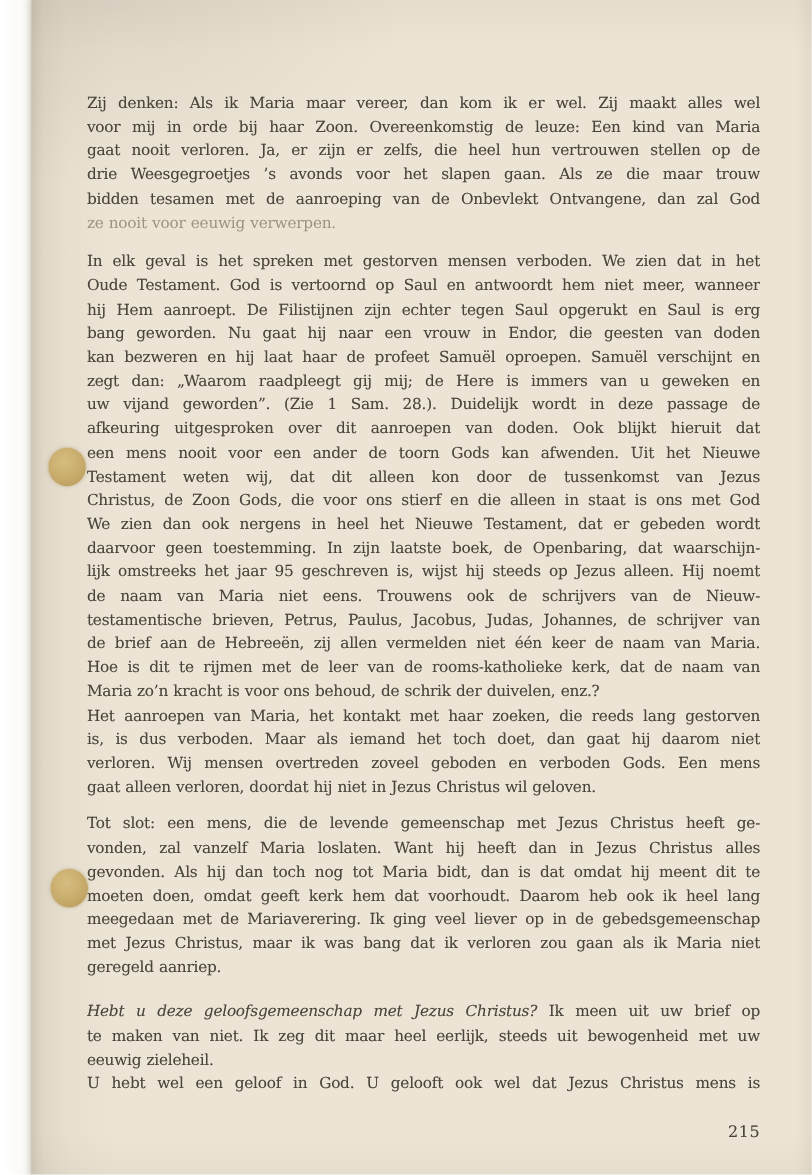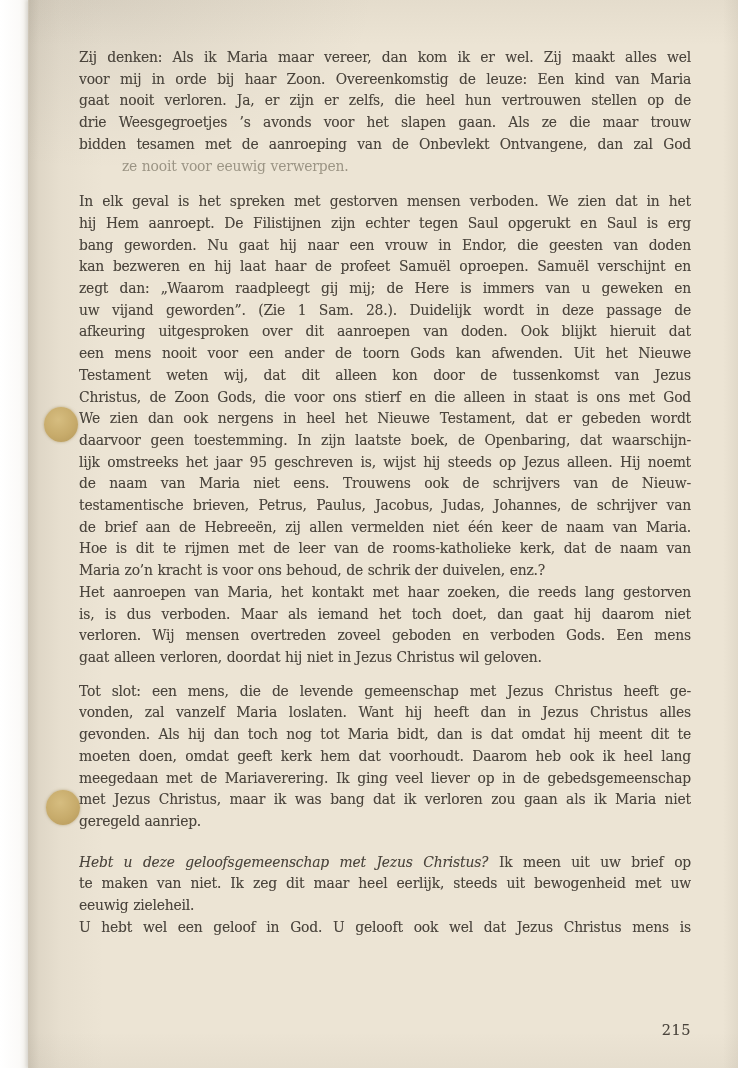--- a/index.html
+++ b/index.html
@@ -28,36 +28,36 @@
   }
   .hole{
     position:absolute;width:34px;height:35px;border-radius:50%;
     background:radial-gradient(circle at 42% 36%, #d6bd80 0%, #c7ab6b 55%, #b49759 100%);
     box-shadow:0 0 3px rgba(150,125,70,0.55);
   }
   .hole1{left:15px;top:407px;}
   .hole2{left:17px;top:790px;}
   .text{
     position:absolute;left:50px;top:0;width:612px;
-    padding-top:47px;
+    padding-top:84px;
     color:#4a443c;
     font-size:13.9px;
     line-height:21.7px;
     letter-spacing:-0.2px;
     word-spacing:0.5px;
     text-shadow:0 0 0.6px rgba(74,68,60,0.35);
   }
   .line{
     text-align:justify;
     text-align-last:justify;
     overflow:hidden;
     white-space:normal;
   }
   .line.end{text-align-last:left;}
-  .line.faded{color:#9b9484;text-shadow:none;margin-left:43px;}
+  .line.faded{color:#9b9484;text-shadow:none;}
   .line em{font-style:italic;}
   .pagenum{
     position:absolute;right:48px;top:1020px;
     color:#4a443c;font-size:14.5px;line-height:21.7px;
     letter-spacing:0.5px;
     text-shadow:0 0 0.6px rgba(74,68,60,0.35);
   }
 </style>
 </head>
 <body>
@@ -71,20 +71,21 @@
         <div class="para" style="margin-bottom: 14px;">
           <div class="line"><span>Zij denken: Als ik Maria maar vereer, dan kom ik er wel. Zij maakt alles wel</span></div>
           <div class="line"><span>voor mij in orde bij haar Zoon. Overeenkomstig de leuze: Een kind van Maria</span></div>
           <div class="line"><span>gaat nooit verloren. Ja, er zijn er zelfs, die heel hun vertrouwen stellen op de</span></div>
           <div class="line"><span>drie Weesgegroetjes ’s avonds voor het slapen gaan. Als ze die maar trouw</span></div>
           <div class="line"><span>bidden tesamen met de aanroeping van de Onbevlekt Ontvangene, dan zal God</span></div>
           <div class="line end faded"><span>ze nooit voor eeuwig verwerpen.</span></div>
         </div>
         <div class="para">
           <div class="line"><span>In elk geval is het spreken met gestorven mensen verboden. We zien dat in het</span></div>
+          <div class="line"><span>Oude Testament. God is vertoornd op Saul en antwoordt hem niet meer, wanneer</span></div>
           <div class="line"><span>hij Hem aanroept. De Filistijnen zijn echter tegen Saul opgerukt en Saul is erg</span></div>
           <div class="line"><span>bang geworden. Nu gaat hij naar een vrouw in Endor, die geesten van doden</span></div>
           <div class="line"><span>kan bezweren en hij laat haar de profeet Samuël oproepen. Samuël verschijnt en</span></div>
           <div class="line"><span>zegt dan: „Waarom raadpleegt gij mij; de Here is immers van u geweken en</span></div>
           <div class="line"><span>uw vijand geworden”. (Zie 1 Sam. 28.). Duidelijk wordt in deze passage de</span></div>
           <div class="line"><span>afkeuring uitgesproken over dit aanroepen van doden. Ook blijkt hieruit dat</span></div>
           <div class="line"><span>een mens nooit voor een ander de toorn Gods kan afwenden. Uit het Nieuwe</span></div>
           <div class="line"><span>Testament weten wij, dat dit alleen kon door de tussenkomst van Jezus</span></div>
           <div class="line"><span>Christus, de Zoon Gods, die voor ons stierf en die alleen in staat is ons met God</span></div>
         </div>

